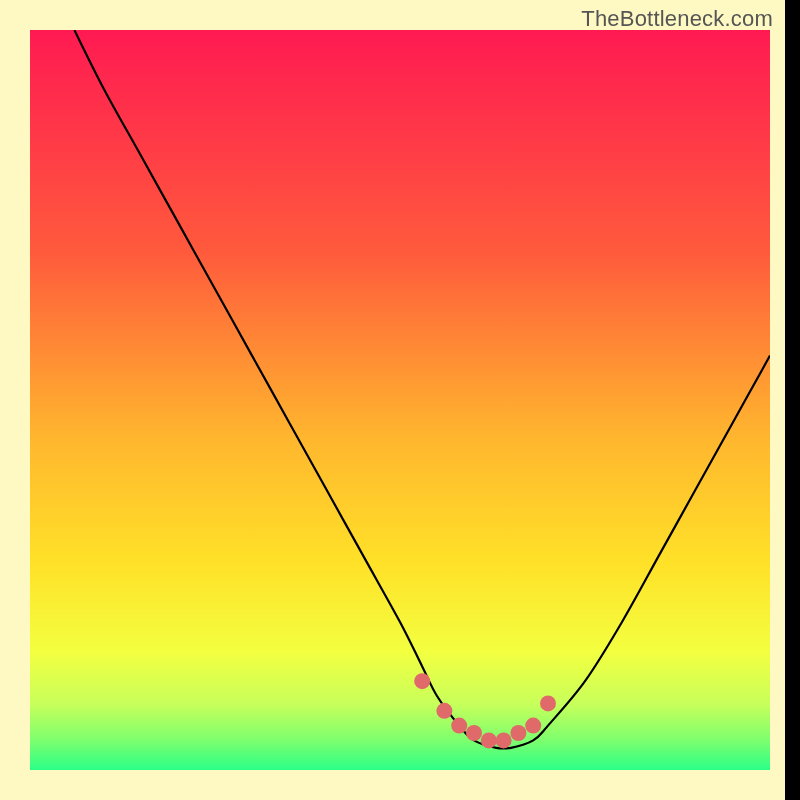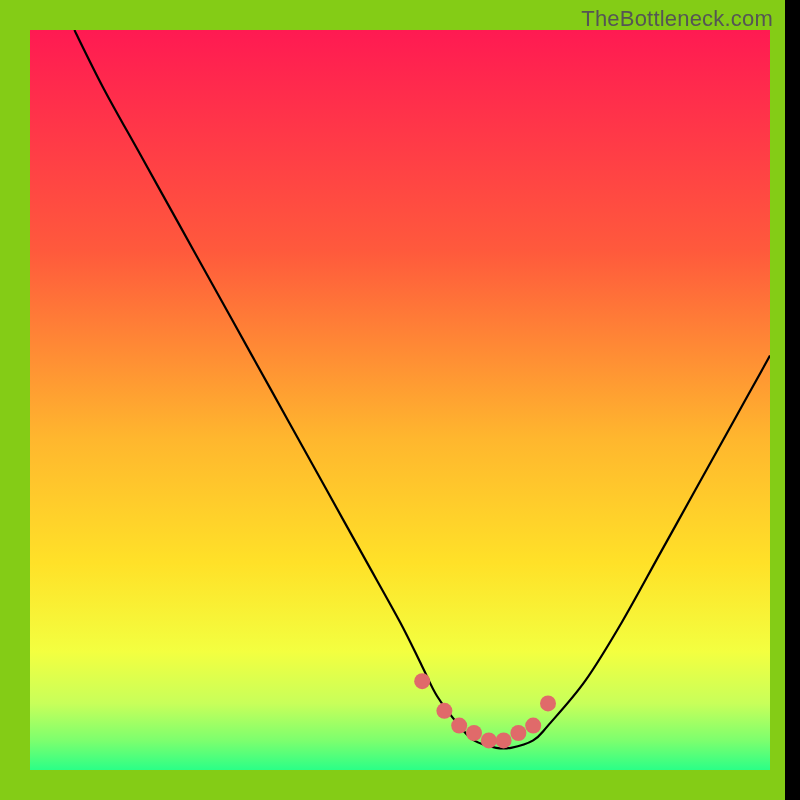--- a/index.html
+++ b/index.html
@@ -8,21 +8,21 @@
     width: 800px;
     height: 800px;
     background: #000;
     overflow: hidden;
     font-family: Arial, Helvetica, sans-serif;
   }
   .frame {
     position: relative;
     width: 785px;
     height: 800px;
-    background: #84cc16;
+    background: #fef9c3;
   }
   .watermark {
     position: absolute;
     top: 6px;
     right: 12px;
     color: #555;
     font-size: 22px;
     font-weight: 500;
     z-index: 3;
     letter-spacing: 0.2px;

